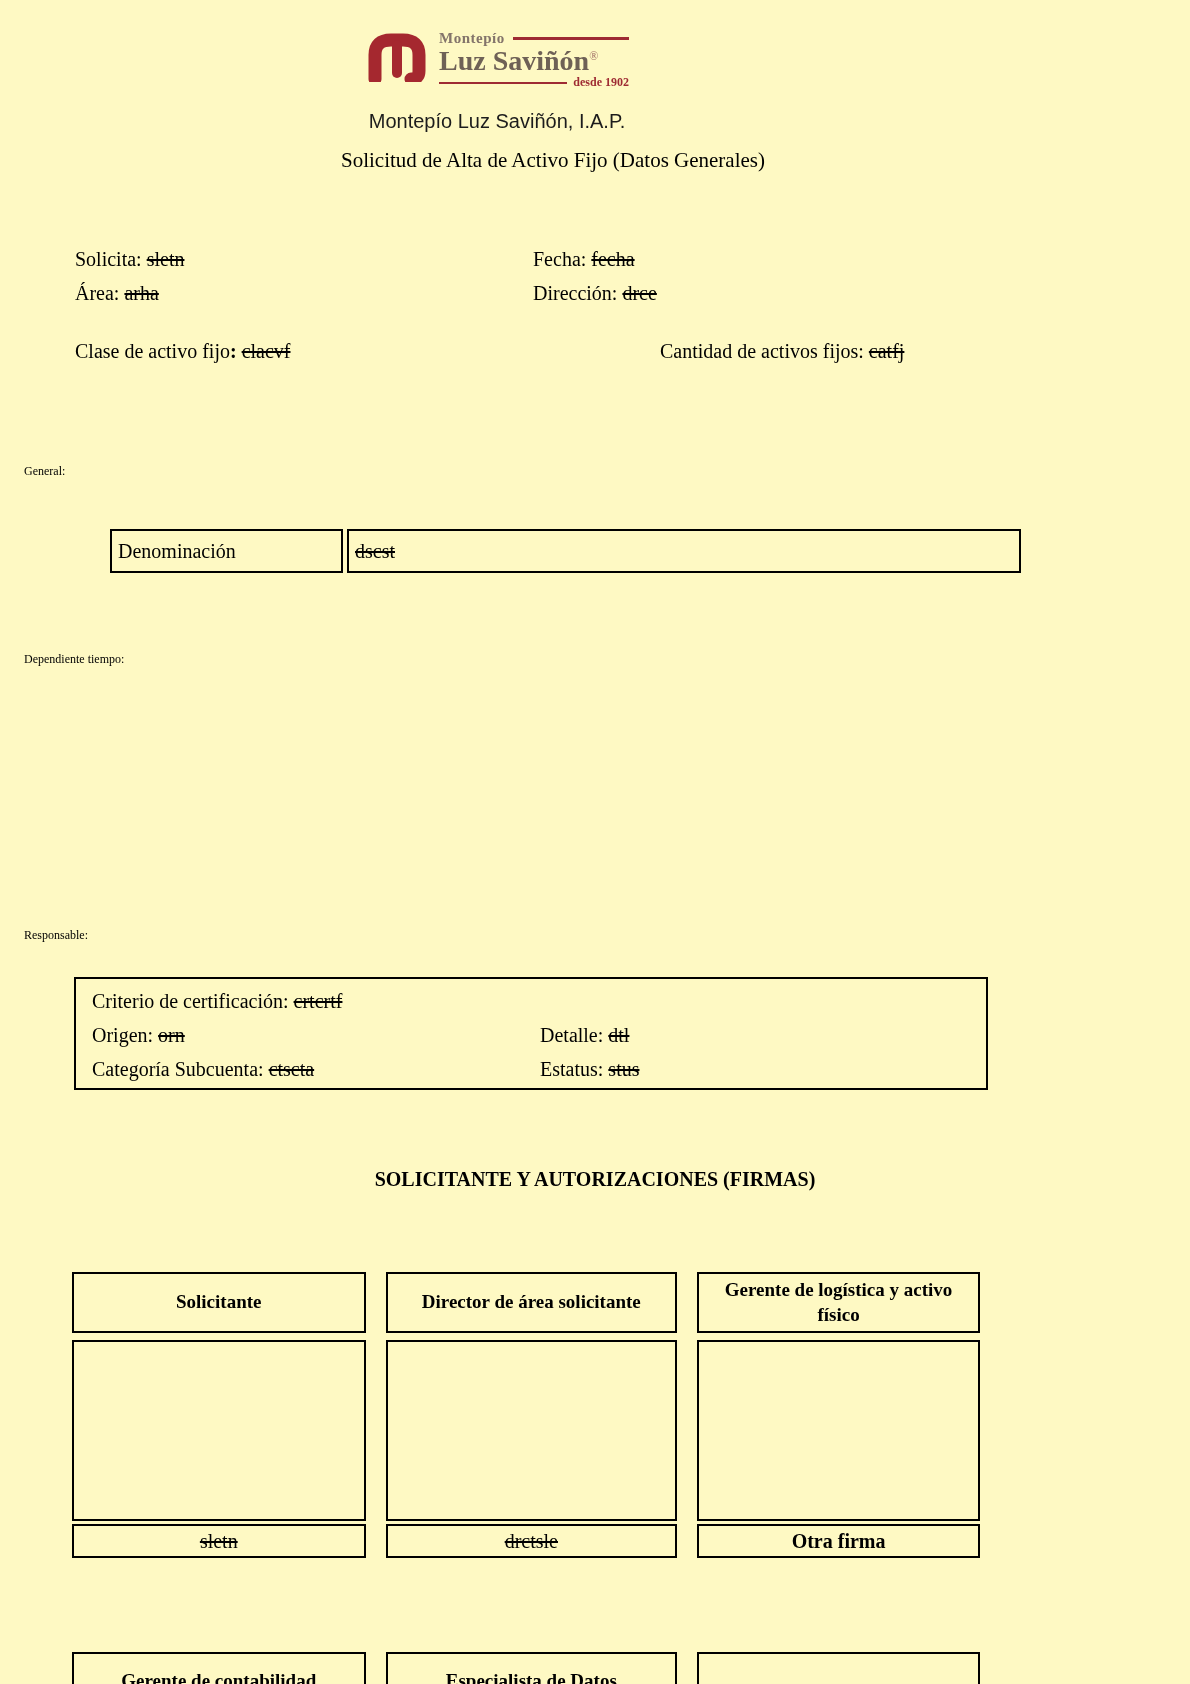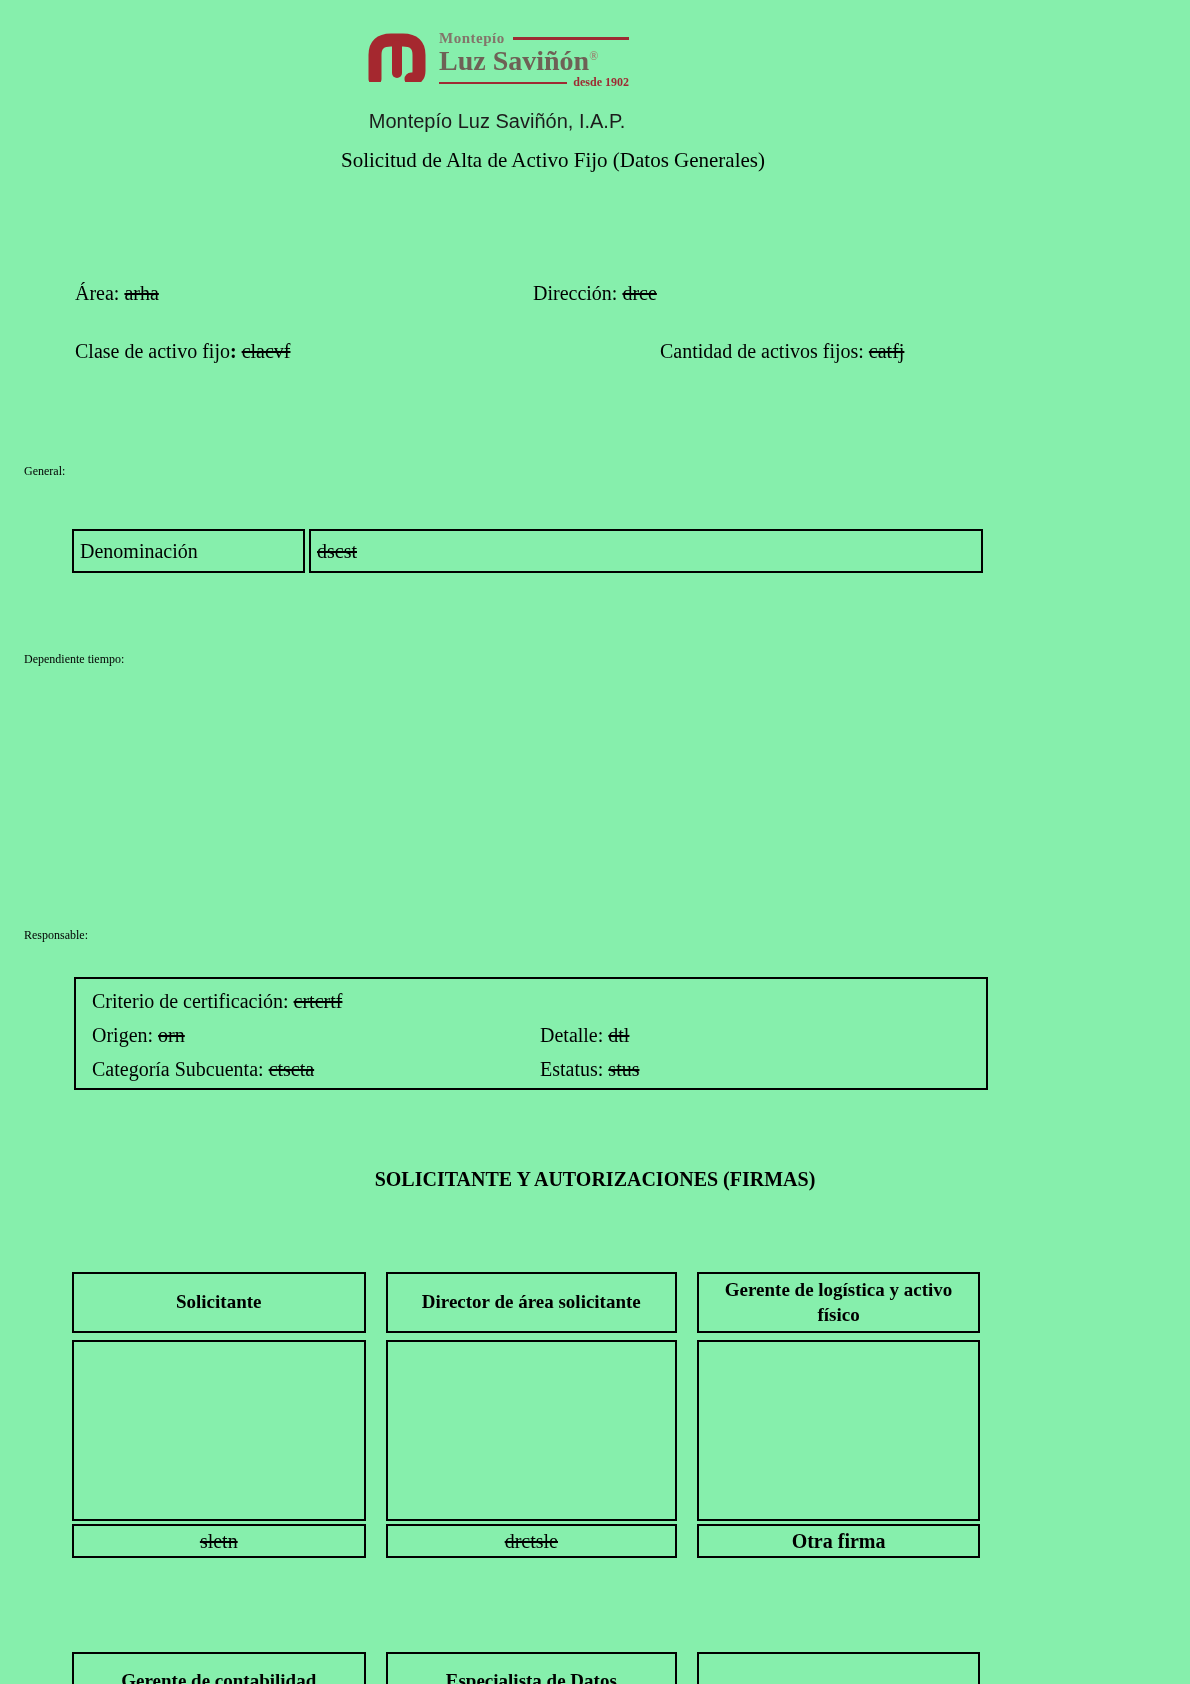--- a/index.html
+++ b/index.html
@@ -1,18 +1,18 @@
 <!DOCTYPE html>
 <html><head>
 <meta charset="utf-8">
 <style>
   * { margin:0; padding:0; box-sizing:border-box; }
   html,body { background:#e8e8e8; }
   .page {
-    width:1190px; height:1684px; background:#86efac; position:relative;
+    width:1190px; height:1684px; background:#fef9c3; position:relative;
     overflow:hidden; margin:0 auto; color:#000;
     font-family:"Liberation Serif", serif; font-size:20px;
   }
   
   .header { position:absolute; top:30px; left:0; width:994px;
             display:flex; flex-direction:column; align-items:center; }
   .logo-row { display:flex; align-items:flex-start; }
   .logo-icon { margin-right:10px; margin-top:2px; }
   .logo-text { display:flex; flex-direction:column; width:190px; }
   .logo-line1 { display:flex; align-items:center; }
@@ -31,21 +31,21 @@
   
   .frow { position:absolute; left:0; width:1190px; height:26px; }
   .fitem { position:absolute; white-space:nowrap; }
   .sv { text-decoration:line-through; }
   .b { font-weight:bold; }
   
   .sec-h { position:absolute; left:24px; font-weight:normal; font-size:12px; }
   
   .cellbox { border:2px solid #000; }
   .denom-table { position:absolute; top:529px; left:72px; display:flex; gap:4px; }
-  .denom-label { width:233px; height:44px; line-height:40px; padding-left:6px; }
+  .denom-label { width:233px; height:44px; line-height:40px; padding-left:6px;margin-left:38px; }
   .denom-value { width:674px; height:44px; line-height:40px; padding-left:6px; }
   .dep-table { position:absolute; top:701px; left:74px; width:914px; height:147px;
                border:2px solid #000; padding-top:5px; }
   .dep-row { display:flex; height:36px; align-items:center; }
   .dep-label { width:230px; padding-left:8px; }
   .asig-table { position:absolute; top:977px; left:74px; width:914px; height:113px;
                 border:2px solid #000; padding-top:5px; }
   .asig-row { position:relative; height:34px; display:flex; align-items:center; padding-left:16px; }
   .asig-col2 { position:absolute; left:464px; top:0; height:34px; display:flex; align-items:center; }
   
@@ -83,20 +83,24 @@
           <span class="hline2"></span>
           <span class="since">desde 1902</span>
         </span>
       </span>
     </div>
     <div class="caption">Montepío Luz Saviñón, I.A.P.</div>
   </div>
 
   <div class="doc-title">Solicitud de Alta de Activo Fijo (Datos Generales)</div>
 
+  <div class="frow" style="top:248px;">
+    <span class="fitem" style="left:75px;"><span>Solicita:</span> <span class="sv">sletn</span></span>
+    <span class="fitem" style="left:533px;"><span>Fecha:</span> <span class="sv">fecha</span></span>
+  </div>
   <div class="frow" style="top:282px;">
     <span class="fitem" style="left:75px;"><span>Área:</span> <span class="sv">arha</span></span>
     <span class="fitem" style="left:533px;"><span>Dirección:</span> <span class="sv">drce</span></span>
   </div>
   <div class="frow" style="top:340px;">
     <span class="fitem" style="left:75px;"><span>Clase de activo fijo</span><span class="b">:</span> <span class="sv">clacvf</span></span>
     <span class="fitem" style="left:660px;"><span>Cantidad de activos fijos:</span> <span class="sv">catfj</span></span>
   </div>
 
   <div class="sec-h" style="top:464px;">General:</div>

